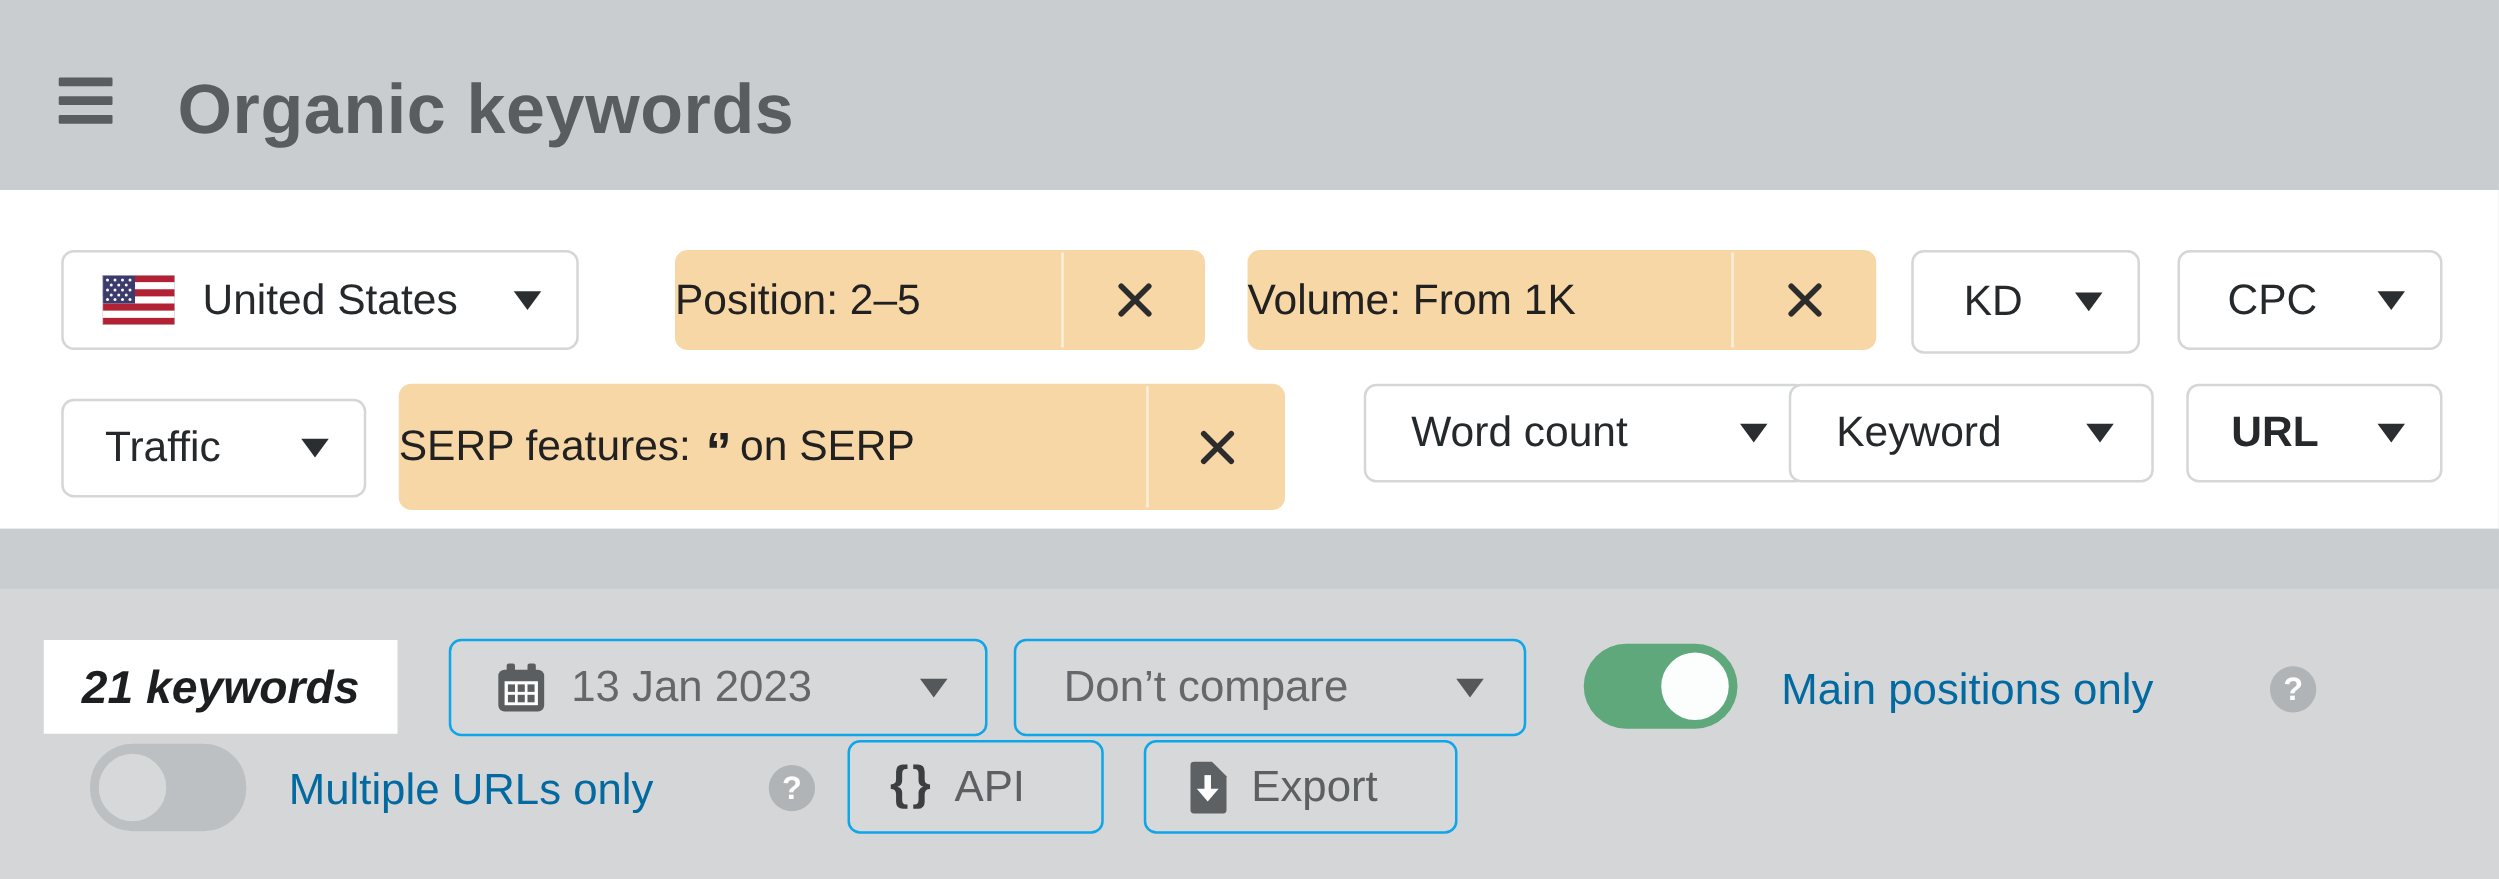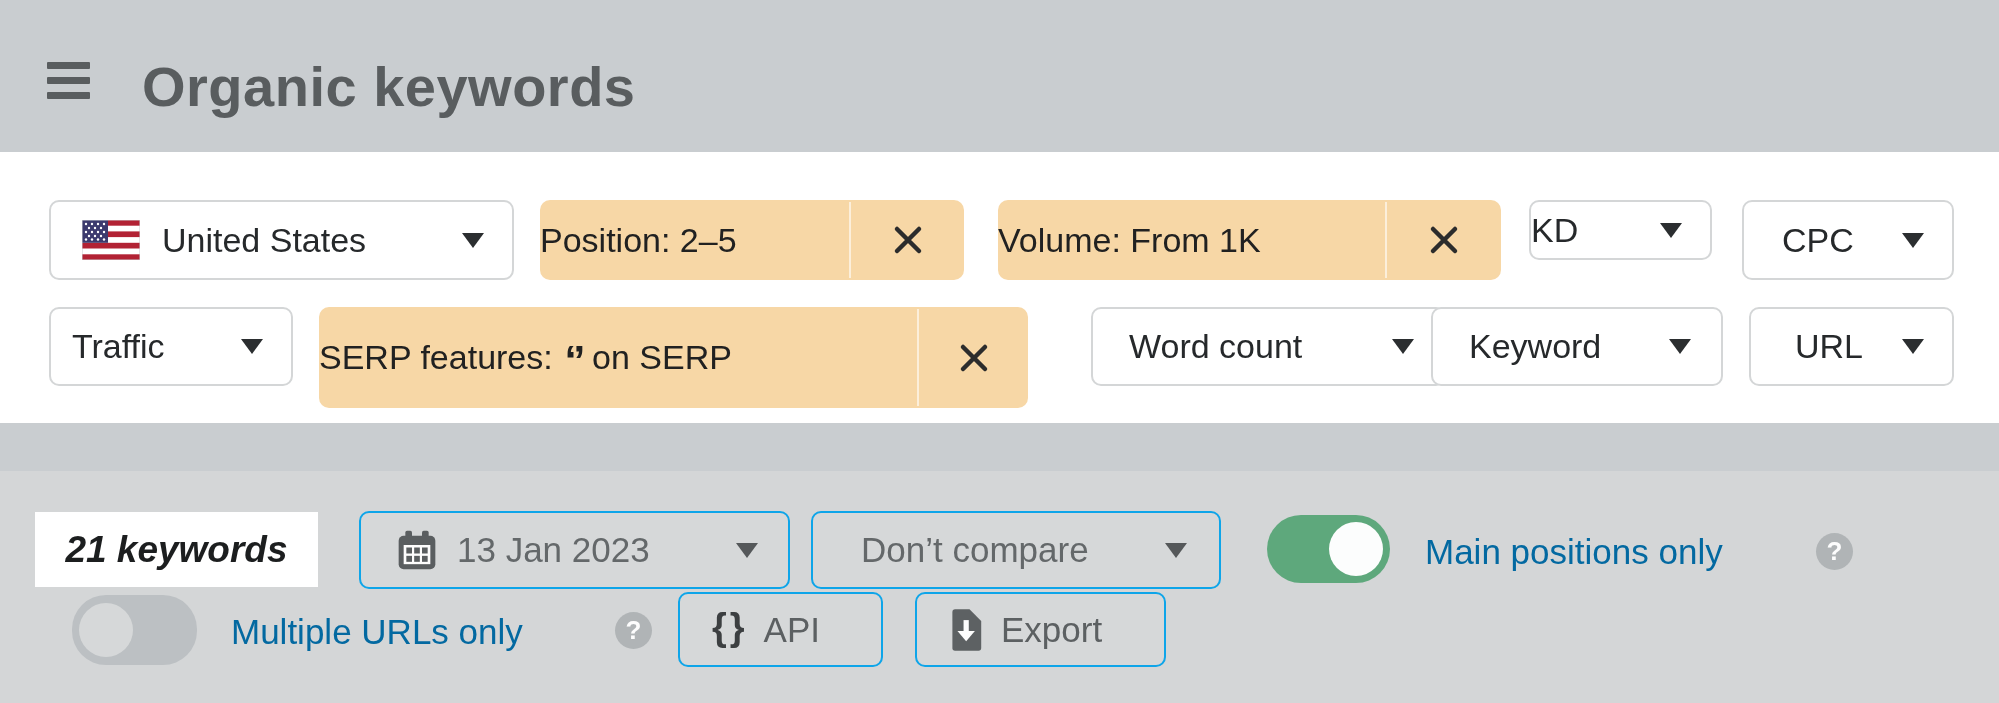--- a/index.html
+++ b/index.html
@@ -83,21 +83,21 @@
     <div class="bar b1"></div>
     <div class="bar b2"></div>
     <div class="bar b3"></div>
   </div>
   <div class="abs page-title">Organic keywords</div>
 </div>
 
 <div class="abs filter-panel"></div>
 <div class="abs gap-band"></div>
 
-<div class="abs fbtn" style="left:49px; top:200px; width:465px; height:80px;">
+<div class="abs fbtn" style="left:49px; top:200px; width:414px; height:80px;">
   <svg class="flag" viewBox="0 0 58 40">
     <rect width="58" height="40" fill="#fff"></rect>
     <g fill="#b22234">
       <rect y="0" width="58" height="5.7"></rect>
         <rect y="11.4" width="58" height="5.7"></rect>
       <rect y="22.8" width="58" height="5.7"></rect>
         <rect y="34.3" width="58" height="5.7"></rect>
     </g>
     <rect width="26" height="22.8" fill="#3c3b6e"></rect>
     <g fill="#fff">
@@ -139,31 +139,31 @@
 <div class="abs chip" style="left:998px; top:200px; width:503px; height:80px;">
   <span class="chip-label">Volume: From 1K</span>
   <span class="chip-divider"></span>
   <span class="chip-close" style="width:114px;">
     <svg width="32" height="32" viewBox="0 0 32 32">
       <path d="M5 5 L27 27 M27 5 L5 27" stroke="#2c2c2c" stroke-width="4.5" stroke-linecap="round"></path>
     </svg>
   </span>
 </div>
 
-<div class="abs fbtn" style="left:1529px; top:200px; width:183px; height:60px; justify-content:center;">
+<div class="abs fbtn" style="left:1529px; top:200px; width:183px; height:83px; padding-left:40px;justify-content:center;">
   <span class="lbl">KD</span>
   <span class="caret" style="margin-right:28px;"></span>
 </div>
 
 <div class="abs fbtn" style="left:1742px; top:200px; width:212px; height:80px; padding-left:38px;">
   <span class="lbl">CPC</span>
   <span class="caret" style="margin-right:28px;"></span>
 </div>
 
-<div class="abs fbtn" style="left:49px; top:307px; width:244px; height:79px; padding-left:21px;text-align:center;">
+<div class="abs fbtn" style="left:49px; top:319px; width:244px; height:79px; padding-left:33px;text-align:center;">
   <span class="lbl">Traffic</span>
   <span class="caret" style="margin-right:28px;"></span>
 </div>
 
 <div class="abs chip" style="left:319px; top:307px; width:709px; height:101px;">
   <span class="chip-label">
     <span>SERP features:</span>
     <span class="quote-glyph">‘’</span>
     <span>on SERP</span>
   </span>
@@ -178,21 +178,21 @@
 <div class="abs fbtn" style="left:1053px; top:307px; width:355px; height:79px; padding-left:36px;margin-left:38px;">
   <span class="lbl">Word count</span>
   <span class="caret" style="margin-right:30px;"></span>
 </div>
 
 <div class="abs fbtn" style="left:1431px; top:307px; width:292px; height:79px; padding-left:36px;">
   <span class="lbl">Keyword</span>
   <span class="caret" style="margin-right:30px;"></span>
 </div>
 
-<div class="abs fbtn" style="left:1749px; top:307px; width:205px; height:79px; padding-left:44px;">
+<div class="abs fbtn" style="left:1749px; top:307px; width:205px; height:79px; padding-left:34px;font-weight:bold;">
   <span class="lbl">URL</span>
   <span class="caret" style="margin-right:28px;"></span>
 </div>
 
 <div class="abs count-box">
   <span>21 keywords</span>
 </div>
 
 <div class="abs gbtn" style="left:359px; top:511px; width:431px; height:78px; padding-left:36px;">
   <svg width="40" height="42" viewBox="0 0 24 25" style="margin-right:20px;">
@@ -206,21 +206,21 @@
         <rect x="15" y="11" width="3.4" height="3.6"></rect>
       <rect x="5.6" y="16" width="3.4" height="3.6"></rect>
         <rect x="10.3" y="16" width="3.4" height="3.6"></rect>
         <rect x="15" y="16" width="3.4" height="3.6"></rect>
     </g>
   </svg>
   <span>13 Jan 2023</span>
   <span class="caret gray" style="margin-right:30px;"></span>
 </div>
 
-<div class="abs gbtn" style="left:811px; top:511px; width:410px; height:78px; padding-left:48px;">
+<div class="abs gbtn" style="left:811px; top:511px; width:410px; height:78px; padding-left:38px;">
   <span>Don’t compare</span>
   <span class="caret gray" style="margin-right:32px;"></span>
 </div>
 
 <div class="abs toggle on" style="left:1267px; top:515px; width:123px; height:68px;">
   <div class="knob"></div>
 </div>
 <div class="abs side-label" style="left:1425px; top:532px;">Main positions only</div>
 <div class="abs help" style="left:1816px; top:533px;">
   <span>?</span>

